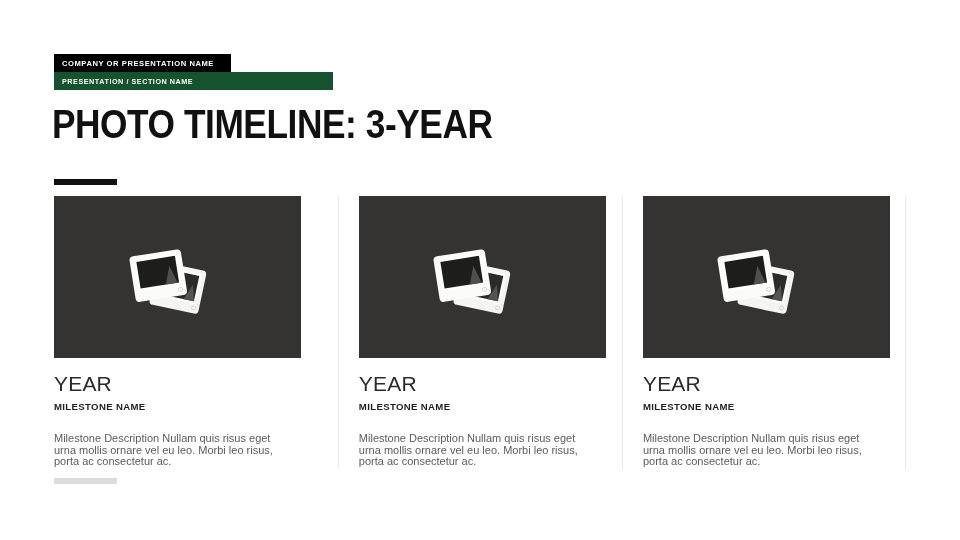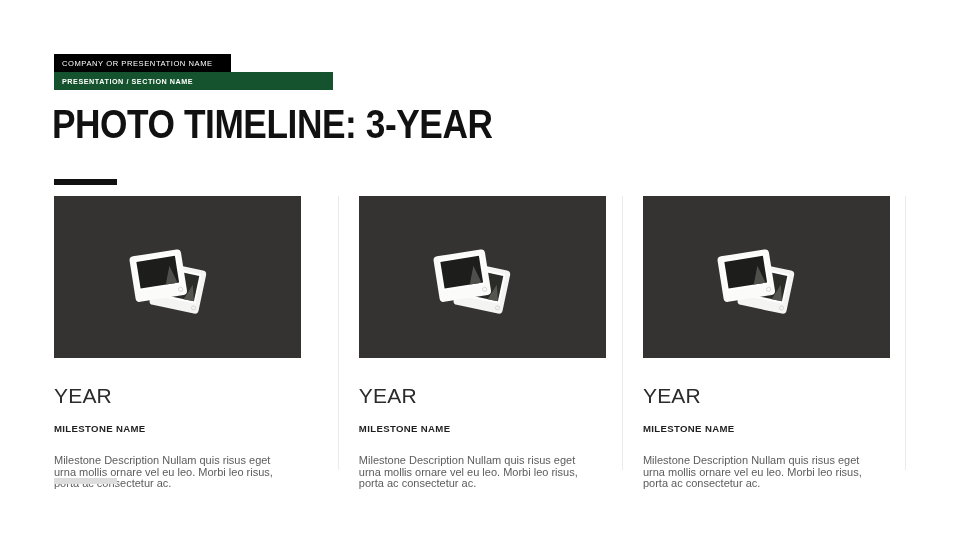--- a/index.html
+++ b/index.html
@@ -21,21 +21,21 @@
   }
 
   
   .hdr-bar {
     position: absolute;
     display: flex;
     align-items: center;
     box-sizing: border-box;
     padding-left: 8px;
     color: #ffffff;
-    font-weight: normal;
+    font-weight: bold;
     letter-spacing: 0.55px;
     white-space: nowrap;
   }
   #company-bar {
     left: 54px;
     top: 54px;
     width: 177px;
     height: 18px;
     background: #000000;
     font-size: 7.6px;
@@ -125,32 +125,32 @@
     left: 50%;
     top: 50%;
     width: 110px;
     height: 84px;
     margin-left: -55px;
     margin-top: -42px;
   }
 
   
   .txt {
-    padding-top: 26px;
+    padding-top: 14px;
     width: 247px;
   }
   .year {
     font-size: 21px;
     line-height: 23px;
     color: #2b2b2b;
     font-weight: normal;
     letter-spacing: 0.2px;
   }
   .milestone {
-    margin-top: 16px;
+    margin-top: 6px;
     font-size: 9.6px;
     line-height: 12px;
     font-weight: bold;
     color: #1f1f1f;
     letter-spacing: 0.35px;
   }
   .desc {
     margin-top: 20px;
     font-size: 11px;
     line-height: 11.6px;

